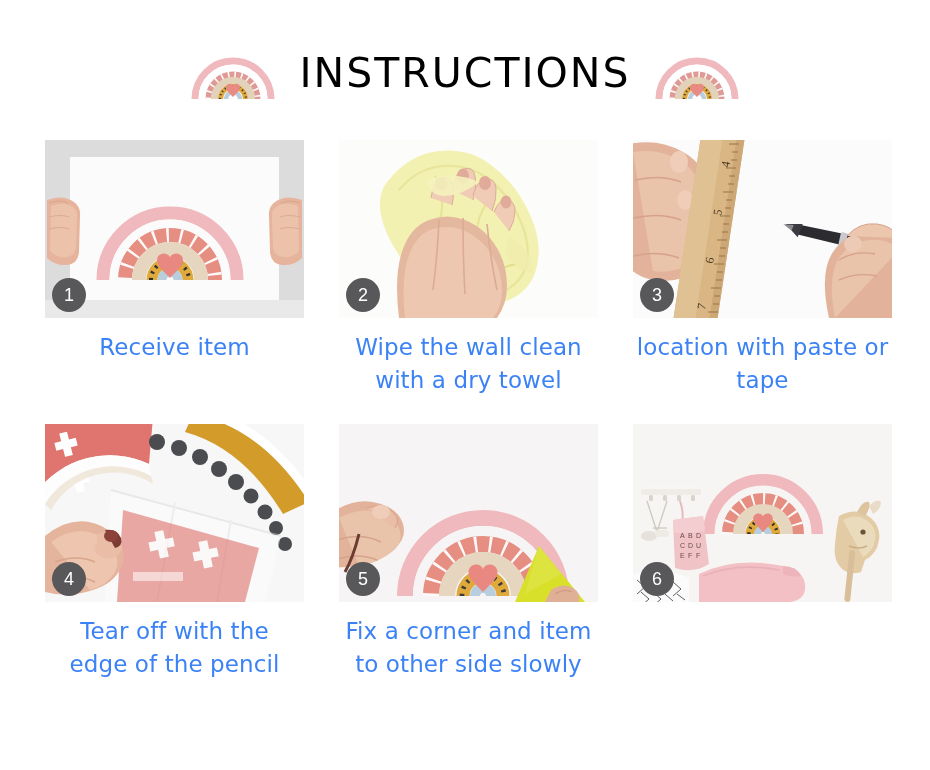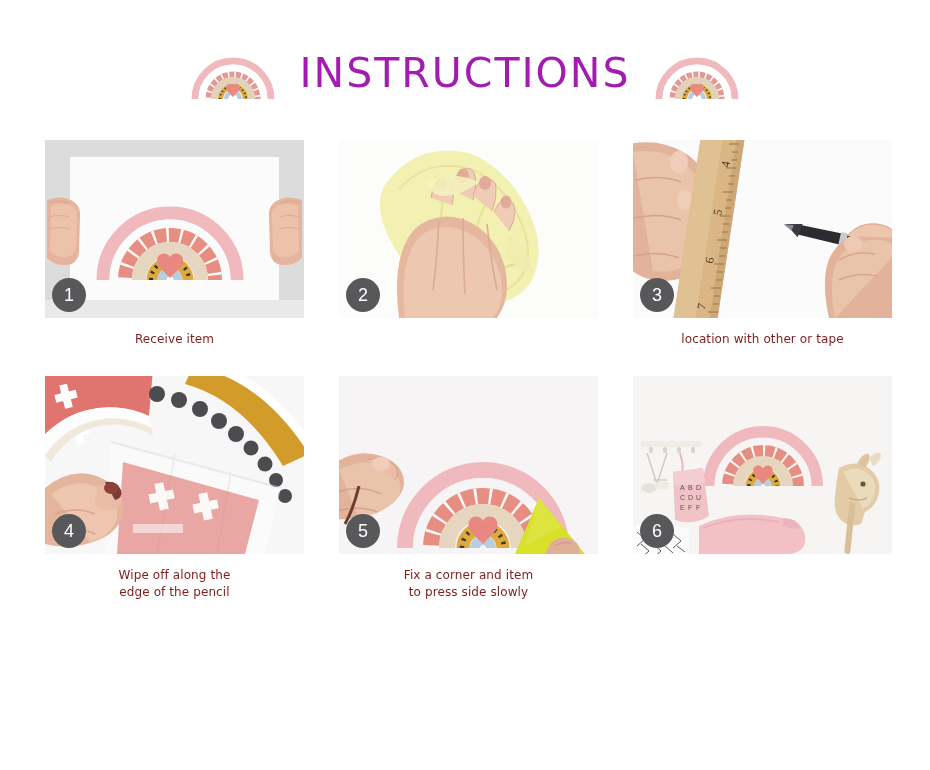--- a/index.html
+++ b/index.html
@@ -26,21 +26,21 @@
     display: flex;
     align-items: center;
     justify-content: center;
     gap: 22px;
   }
   .title {
     font-family: "DejaVu Sans", sans-serif;
     font-size: 41px;
     font-weight: 400;
     letter-spacing: 2.0px;
-    color: #a21caf;
+    color: #000000;
     white-space: nowrap;
     line-height: 1;
   }
   .rainbow-logo {
     width: 88px;
     height: 56px;
     flex: 0 0 auto;
     display: block;
   }
 
@@ -79,22 +79,22 @@
     display: flex;
     align-items: center;
     justify-content: center;
     line-height: 1;
     z-index: 5;
   }
   .caption {
     margin-top: 13px;
     text-align: center;
     font-family: "DejaVu Sans", sans-serif;
-    font-size: 12px;
-    color: #7f1d1d;
+    font-size: 23px;
+    color: #3b82f6;
     line-height: 1.42;
     letter-spacing: 0.1px;
   }
   .caption .l2 { display: block; }
 </style>
 </head>
 <body>
 
 <div class="header">
 
@@ -204,20 +204,24 @@
 
           <path d="M100 80 q-2 40 -6 70" stroke="#dcab93" stroke-width="1.6" fill="none"></path>
           <path d="M124 78 q0 42 2 76" stroke="#dcab93" stroke-width="1.6" fill="none"></path>
           <path d="M148 84 q4 38 10 66" stroke="#dcab93" stroke-width="1.6" fill="none"></path>
         </g>
 
         <path d="M88 40 q26 -10 52 2 q-18 14 -34 14 q-16 0 -18 -16 z" fill="#f5f3bd" opacity="0.85"></path>
         <path d="M170 96 q22 12 24 38 q-20 -6 -28 -20 z" fill="#efecac" opacity="0.9"></path>
       </svg>
       <div class="badge">2</div>
+    </div>
+    <div class="caption">
+      <span>Wipe the wall clean</span>
+      <span class="l2">with a dry towel</span>
     </div>
   </div>
 
   <div class="step">
     <div class="thumb">
       <svg viewBox="0 0 259 178">
         <rect x="0" y="0" width="259" height="178" fill="#fbfbfb"></rect>
 
         <g>
           <path d="M-4 4 q30 -6 54 8 q18 10 22 26 l6 56 q2 24 -14 36 q-18 14 -44 10 q-22 -4 -30 -22 z" fill="#e2b39a"></path>
@@ -276,21 +280,21 @@
           <path d="M202 178 q-8 -42 4 -60 q11 -16 30 -18 q20 -2 30 10" fill="#eac3ab"></path>
           <path d="M214 96 q12 -14 30 -12 q16 2 22 14" fill="#edc6ae" stroke="#d6a28a" stroke-width="1"></path>
           <path d="M206 120 q16 -10 36 -6" stroke="#d6a28a" stroke-width="1.4" fill="none"></path>
           <path d="M206 140 q18 -8 38 -4" stroke="#d6a28a" stroke-width="1.4" fill="none"></path>
           <ellipse cx="220" cy="104" rx="9" ry="8" fill="#edcab6"></ellipse>
         </g>
       </svg>
       <div class="badge">3</div>
     </div>
     <div class="caption">
-      <span class="l2">location with other or tape</span>
+      <span class="l2">location with paste or tape</span>
     </div>
   </div>
 
   <div class="step">
     <div class="thumb">
       <svg viewBox="0 0 259 178">
         <rect x="0" y="0" width="259" height="178" fill="#f7f7f7"></rect>
 
         <g>
           <path d="M-40 -10 A150 150 0 0 1 110 -30 L104 40 A92 92 0 0 0 -10 70 Z" fill="#e0756f"></path>
@@ -340,21 +344,21 @@
           <path d="M52 110 q14 -4 22 6 q6 8 0 14 q-8 8 -20 2 q-8 -6 -2 -14 z" fill="#e9bda6"></path>
           <path d="M60 106 q12 -2 16 8 q2 8 -6 10" fill="#7c3b33"></path>
           <ellipse cx="66" cy="112" rx="7" ry="6" fill="#8c4239"></ellipse>
           <path d="M10 138 q22 -8 40 0" stroke="#d8a48c" stroke-width="1.6" fill="none"></path>
           <path d="M6 156 q24 -8 44 2" stroke="#d8a48c" stroke-width="1.6" fill="none"></path>
         </g>
       </svg>
       <div class="badge">4</div>
     </div>
     <div class="caption">
-      <span>Wipe off along the</span>
+      <span>Tear off with the</span>
       <span class="l2">edge of the pencil</span>
     </div>
   </div>
 
   <div class="step">
     <div class="thumb">
       <svg viewBox="0 0 259 178">
         <rect x="0" y="0" width="259" height="178" fill="#eeecec"></rect>
         <rect x="0" y="0" width="259" height="178" fill="#f6f4f4"></rect>
 
@@ -386,21 +390,21 @@
 
         <g>
           <path d="M212 166 q12 -8 22 -2 q8 5 6 14 l-34 0 z" fill="#e0b096"></path>
           <path d="M216 170 q10 -6 17 -2" stroke="#cf9b82" stroke-width="1.4" fill="none"></path>
         </g>
       </svg>
       <div class="badge">5</div>
     </div>
     <div class="caption">
       <span>Fix a corner and item</span>
-      <span class="l2">to press side slowly</span>
+      <span class="l2">to other side slowly</span>
     </div>
   </div>
 
   <div class="step">
     <div class="thumb">
       <svg viewBox="0 0 259 178">
         <rect x="0" y="0" width="259" height="178" fill="#f3f1ef"></rect>
         <rect x="0" y="0" width="259" height="178" fill="#f7f5f3"></rect>
 
         <g fill="none" stroke-linecap="butt">

